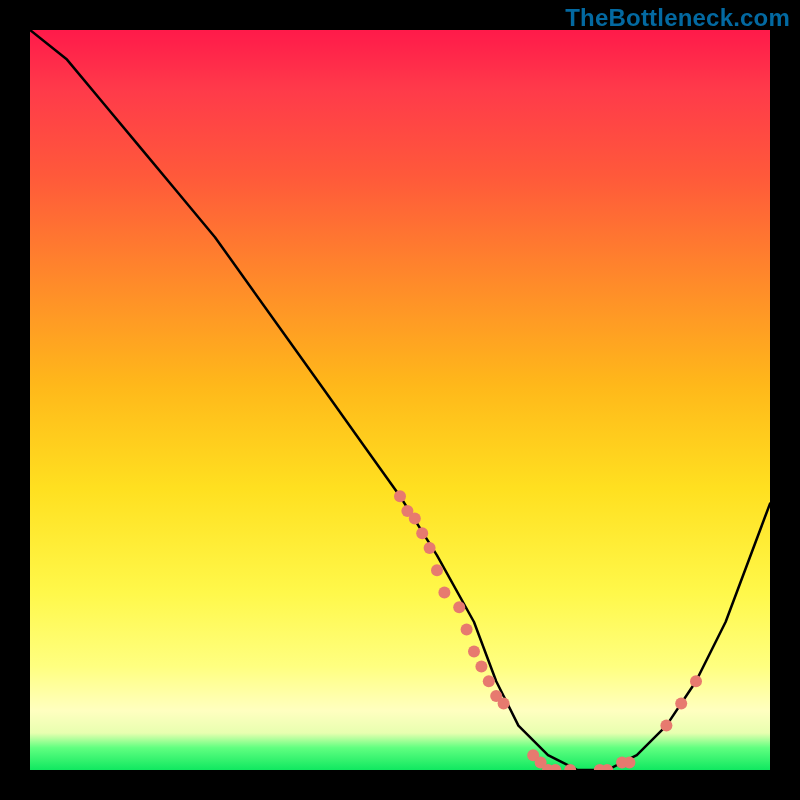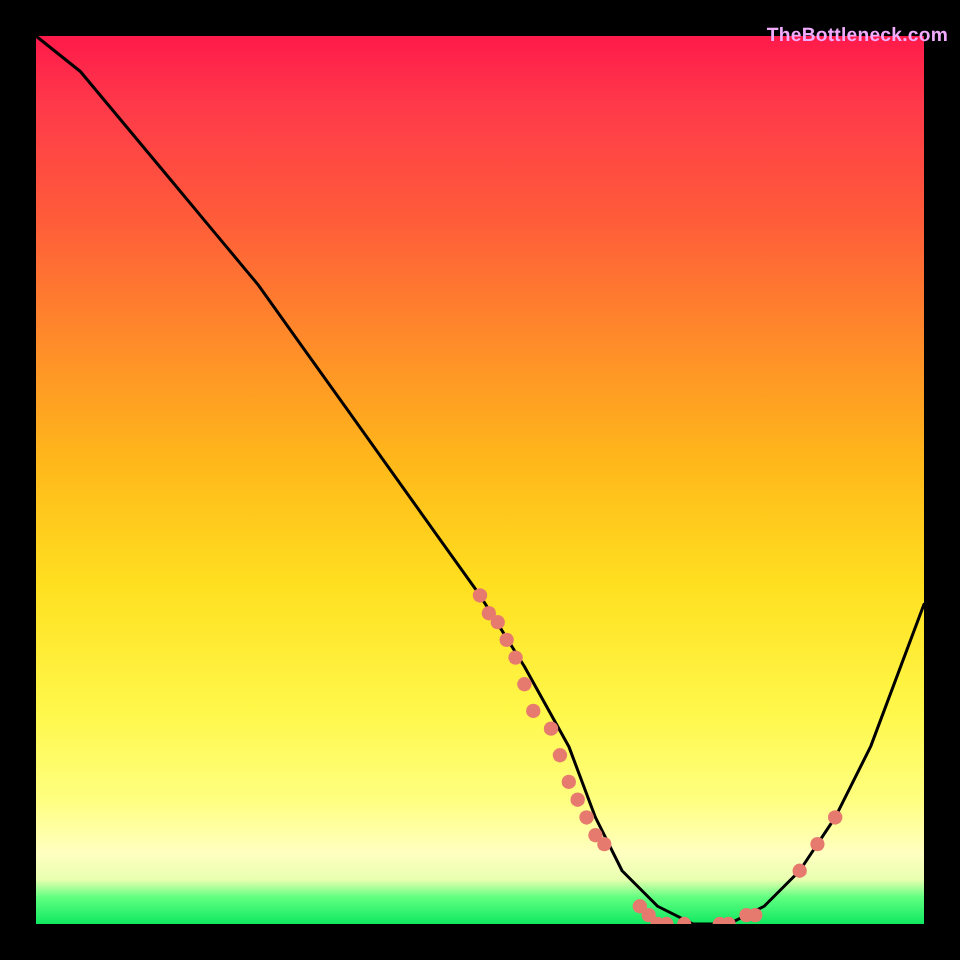--- a/index.html
+++ b/index.html
@@ -26,26 +26,26 @@
       #fff84a 76%,
       #ffff80 86%,
       #ffffc0 92%,
       #e8ffb0 95%,
       #60ff80 97%,
       #10e860 100%
     );
   }
   .watermark {
     position: absolute;
-    top: 21px;
+    top: 4px;
     right: 10px;
     font-family: Arial, Helvetica, sans-serif;
-    font-size: 16px;
+    font-size: 24px;
     font-weight: bold;
-    color: #f0abfc;
+    color: #0369a1;
     letter-spacing: 0.2px;
   }
   svg {
     position: absolute;
     left: 0;
     top: 0;
   }
 </style>
 </head>
 <body>

